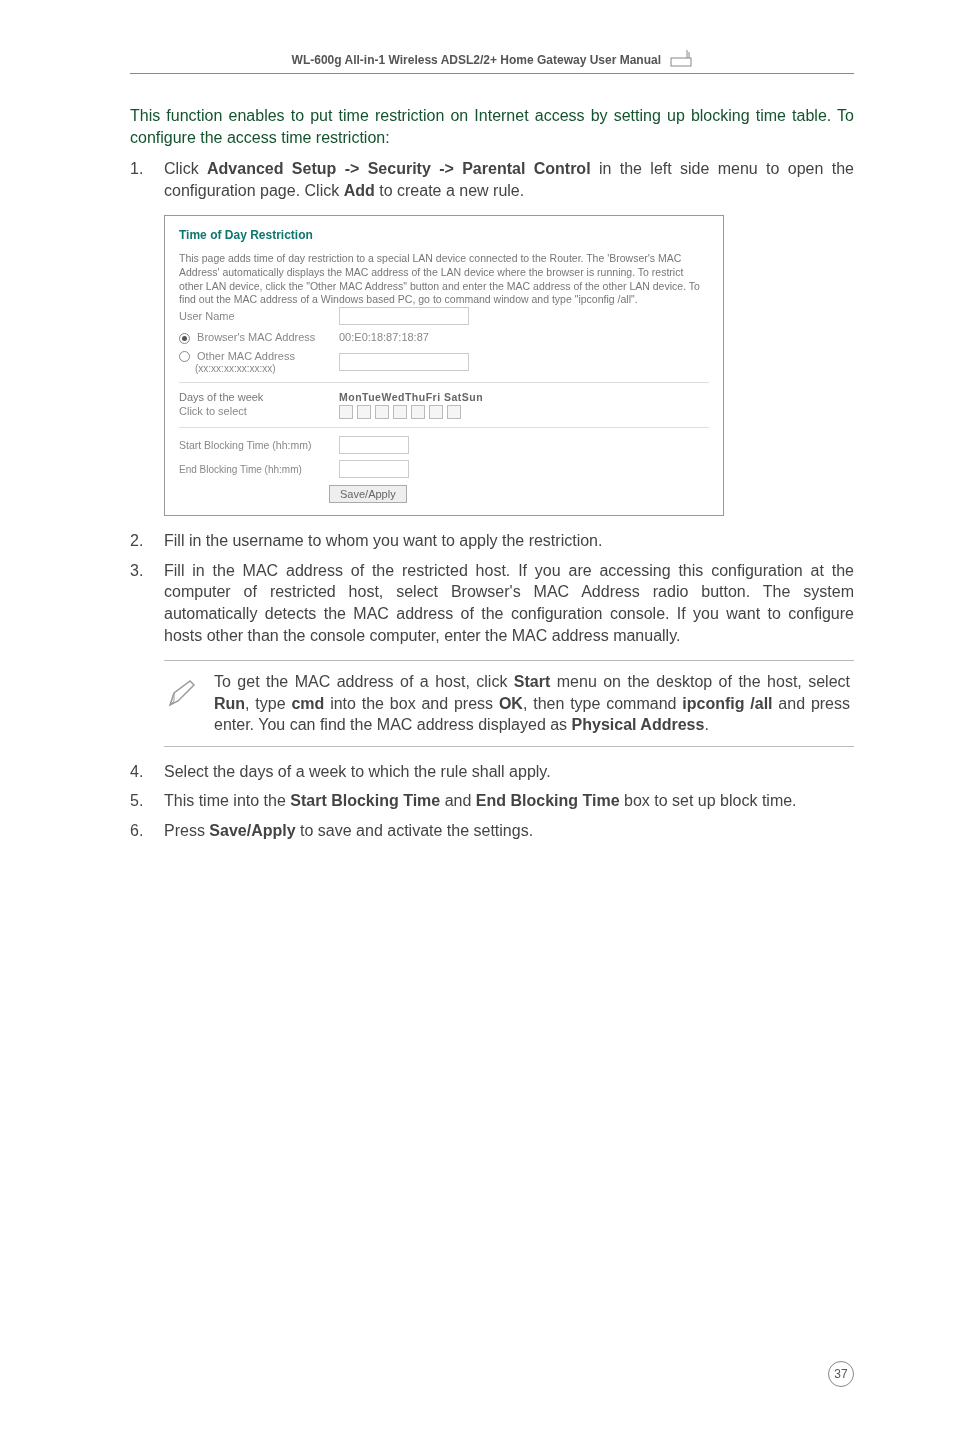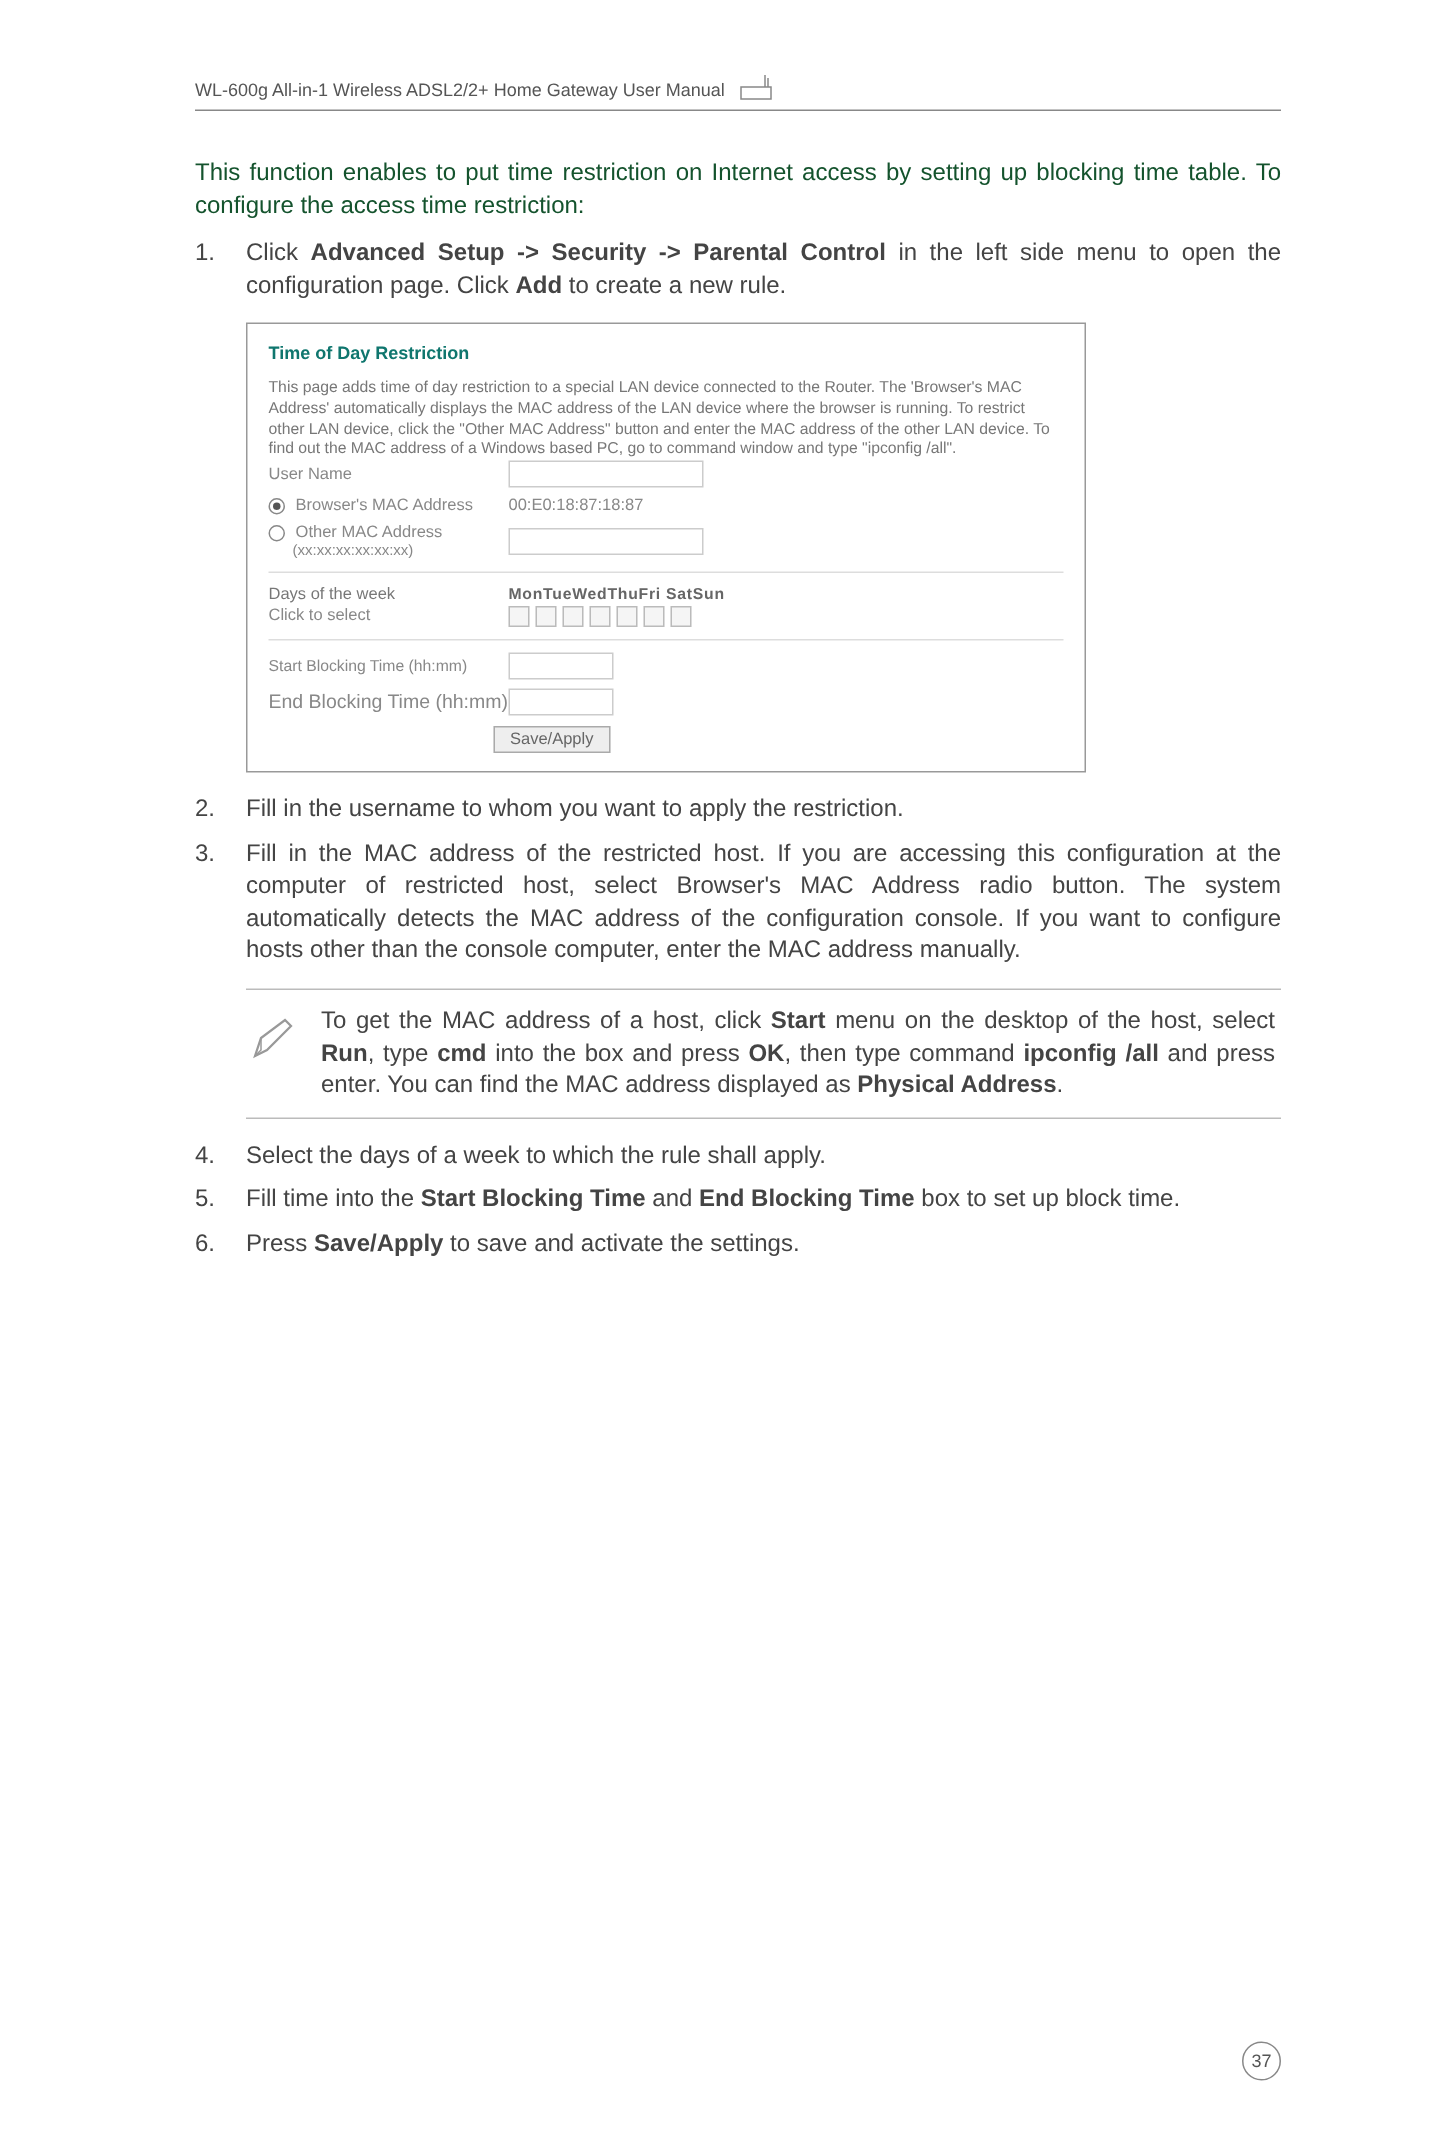--- a/index.html
+++ b/index.html
@@ -11,23 +11,23 @@
       position: relative;
       color: #333;
     }
     .header-bar {
       position: absolute;
       top: 50px;
       left: 130px;
       right: 100px;
       border-bottom: 1px solid #888;
       padding-bottom: 2px;
-      text-align: left;
+      text-align: center;
       font-size: 12px;
-      font-weight: normal;
+      font-weight: bold;
       color: #555;
     }
     .header-icon {
       display: inline-block;
       vertical-align: middle;
       margin-left: 6px;
     }
     .content {
       position: absolute;
       top: 105px;
@@ -269,21 +269,21 @@
       </span>
     </div>
 
     <div class="divider-line"></div>
 
     <div class="form-row">
       <span class="form-label" style="width:160px;font-size:10.5px;line-height:1.2">Start Blocking Time (hh:mm)</span>
       <span class="form-input" style="width:70px"></span>
     </div>
     <div class="form-row">
-      <span class="form-label" style="width:160px;font-size:13px">End Blocking Time (hh:mm)</span>
+      <span class="form-label" style="width:160px;font-size:10px">End Blocking Time (hh:mm)</span>
       <span class="form-input" style="width:70px"></span>
     </div>
 
     <div style="text-align:left;margin-top:6px">
       <span class="btn">Save/Apply</span>
     </div>
   </div>
 
   <ol class="steps">
     <li>
@@ -309,21 +309,21 @@
   </div>
 
   <ol class="steps">
     <li>
       <span class="num">4.</span>
       <span class="step-body">Select the days of a week to which the rule shall apply.</span>
     </li>
     <li>
       <span class="num">5.</span>
       <span class="step-body">
-        <span>Fill time into the </span><b>Start Blocking Time</b><span> and </span><b>End Blocking Time</b><span> box to set up block time.</span>
+        <span>This time into the </span><b>Start Blocking Time</b><span> and </span><b>End Blocking Time</b><span> box to set up block time.</span>
       </span>
     </li>
     <li>
       <span class="num">6.</span>
       <span class="step-body">
         <span>Press </span><b>Save/Apply</b><span> to save and activate the settings.</span>
       </span>
     </li>
   </ol>
 

